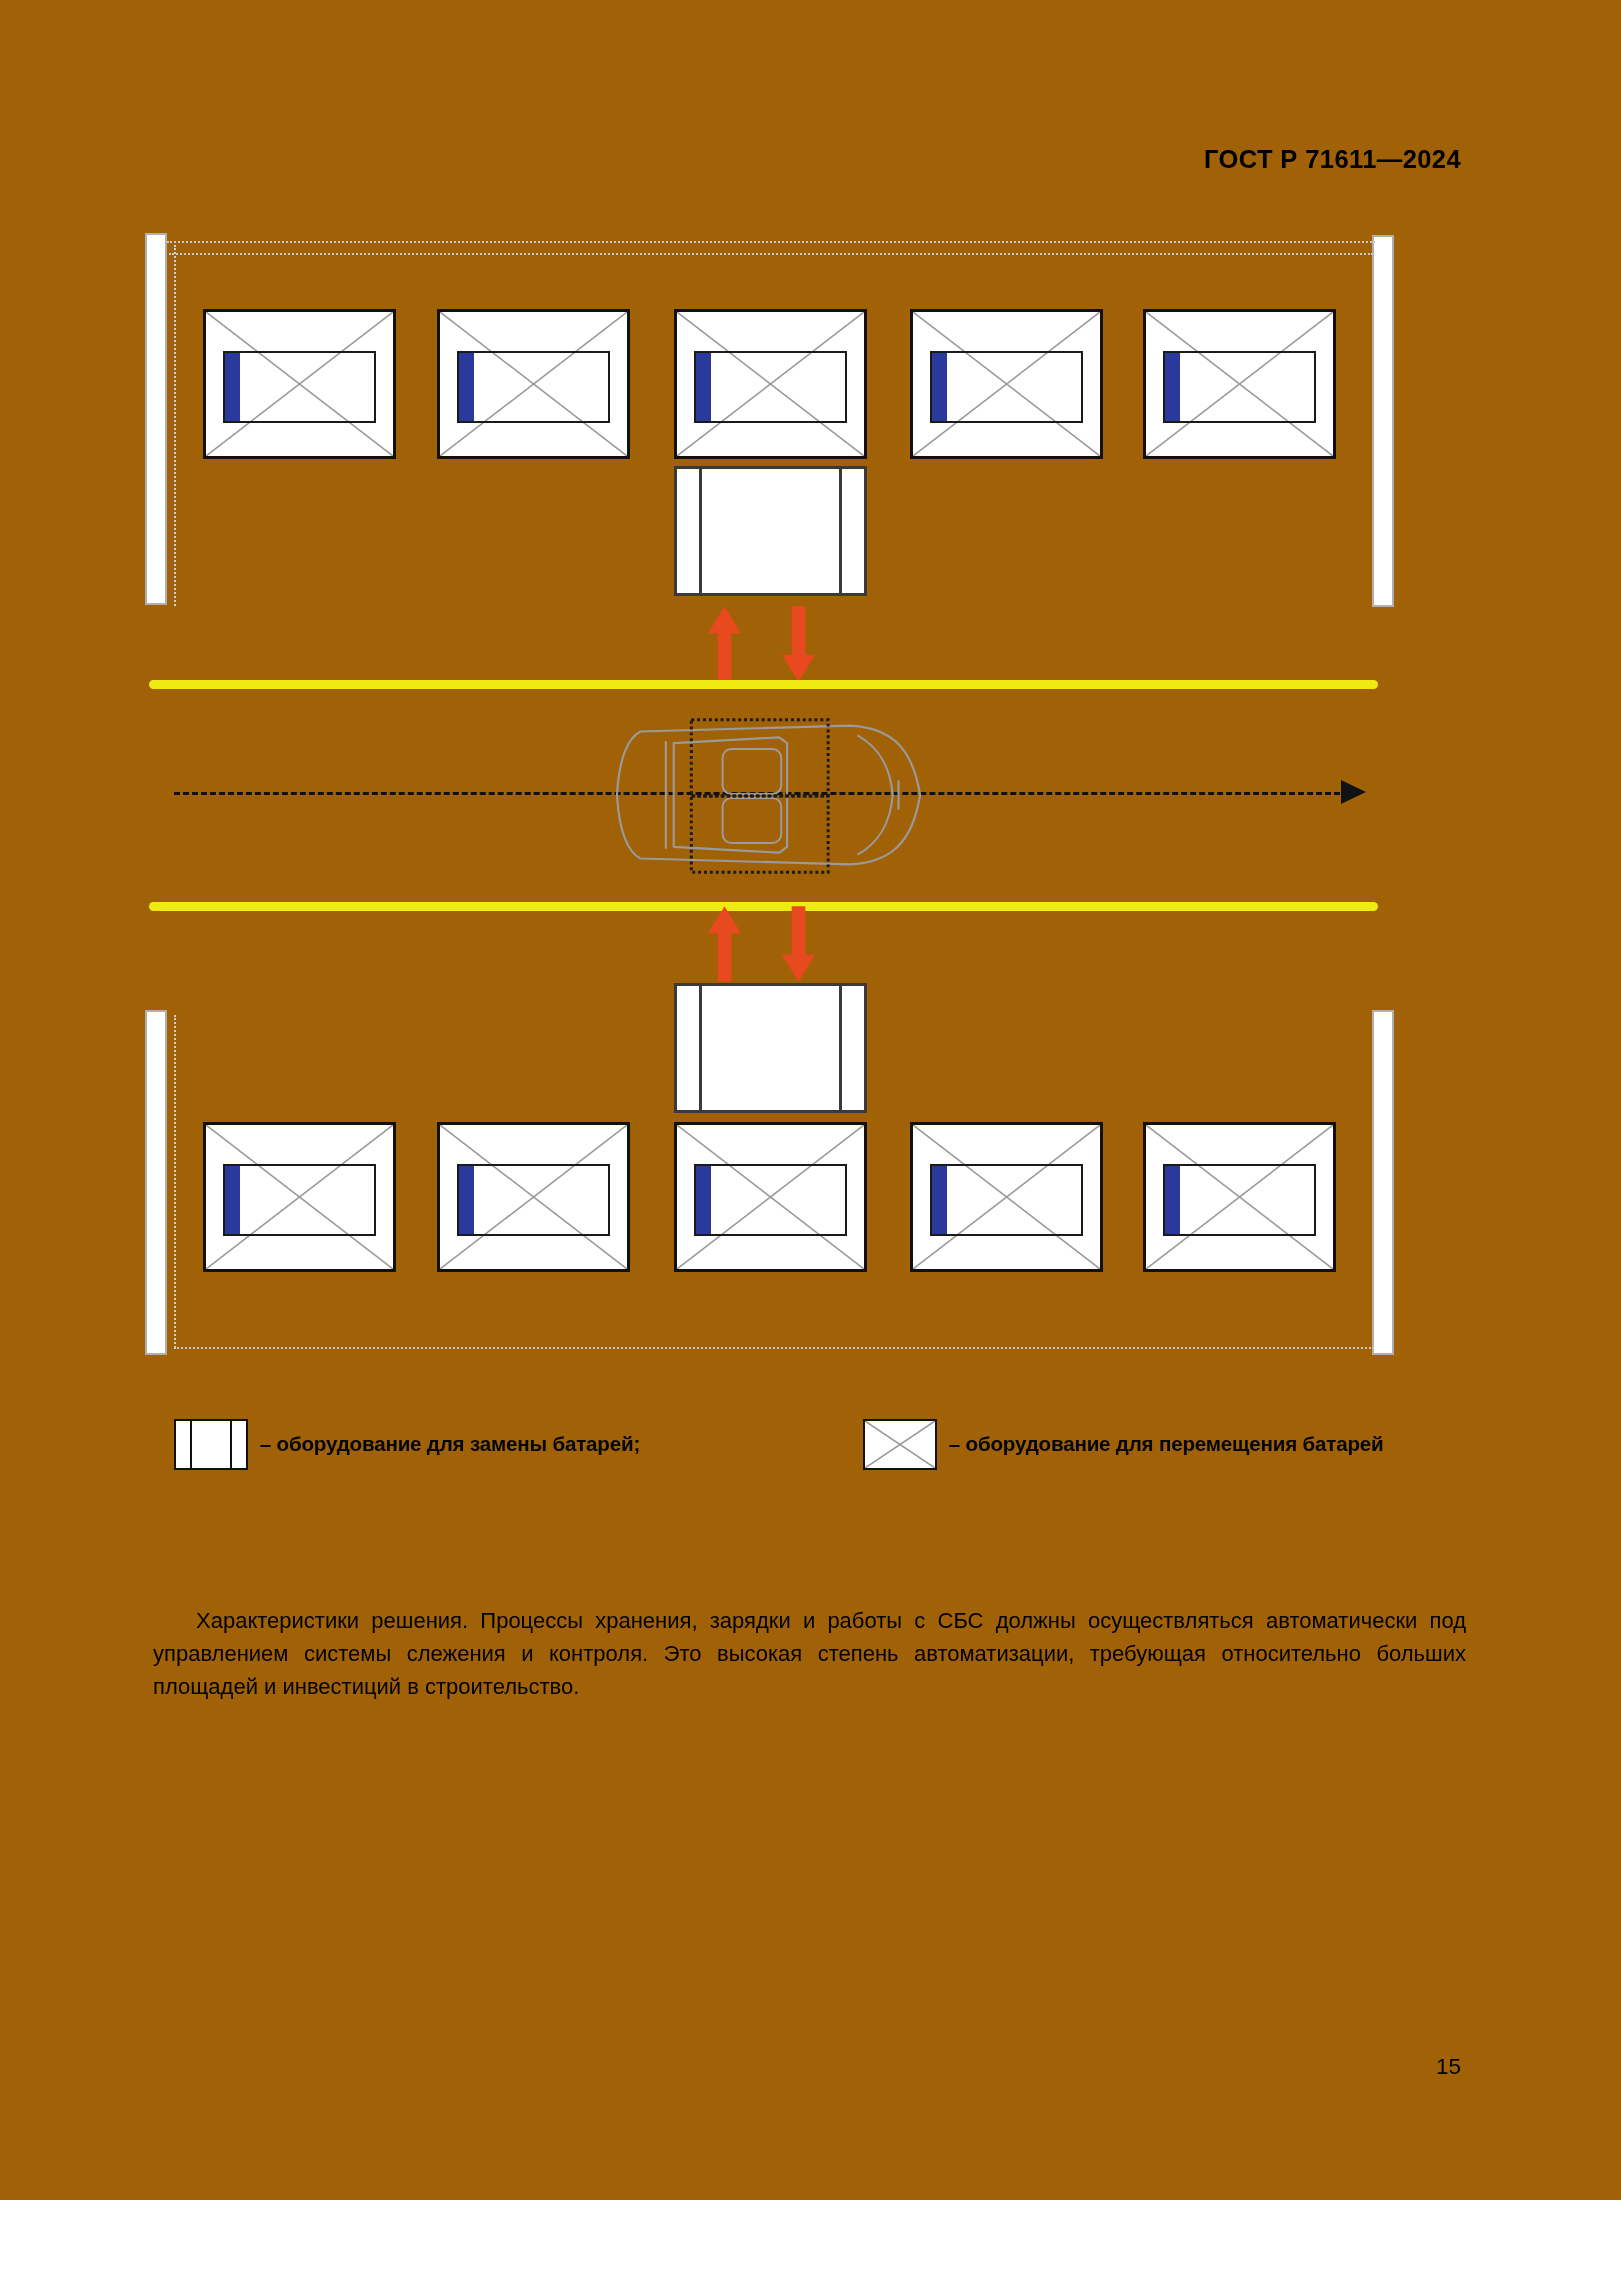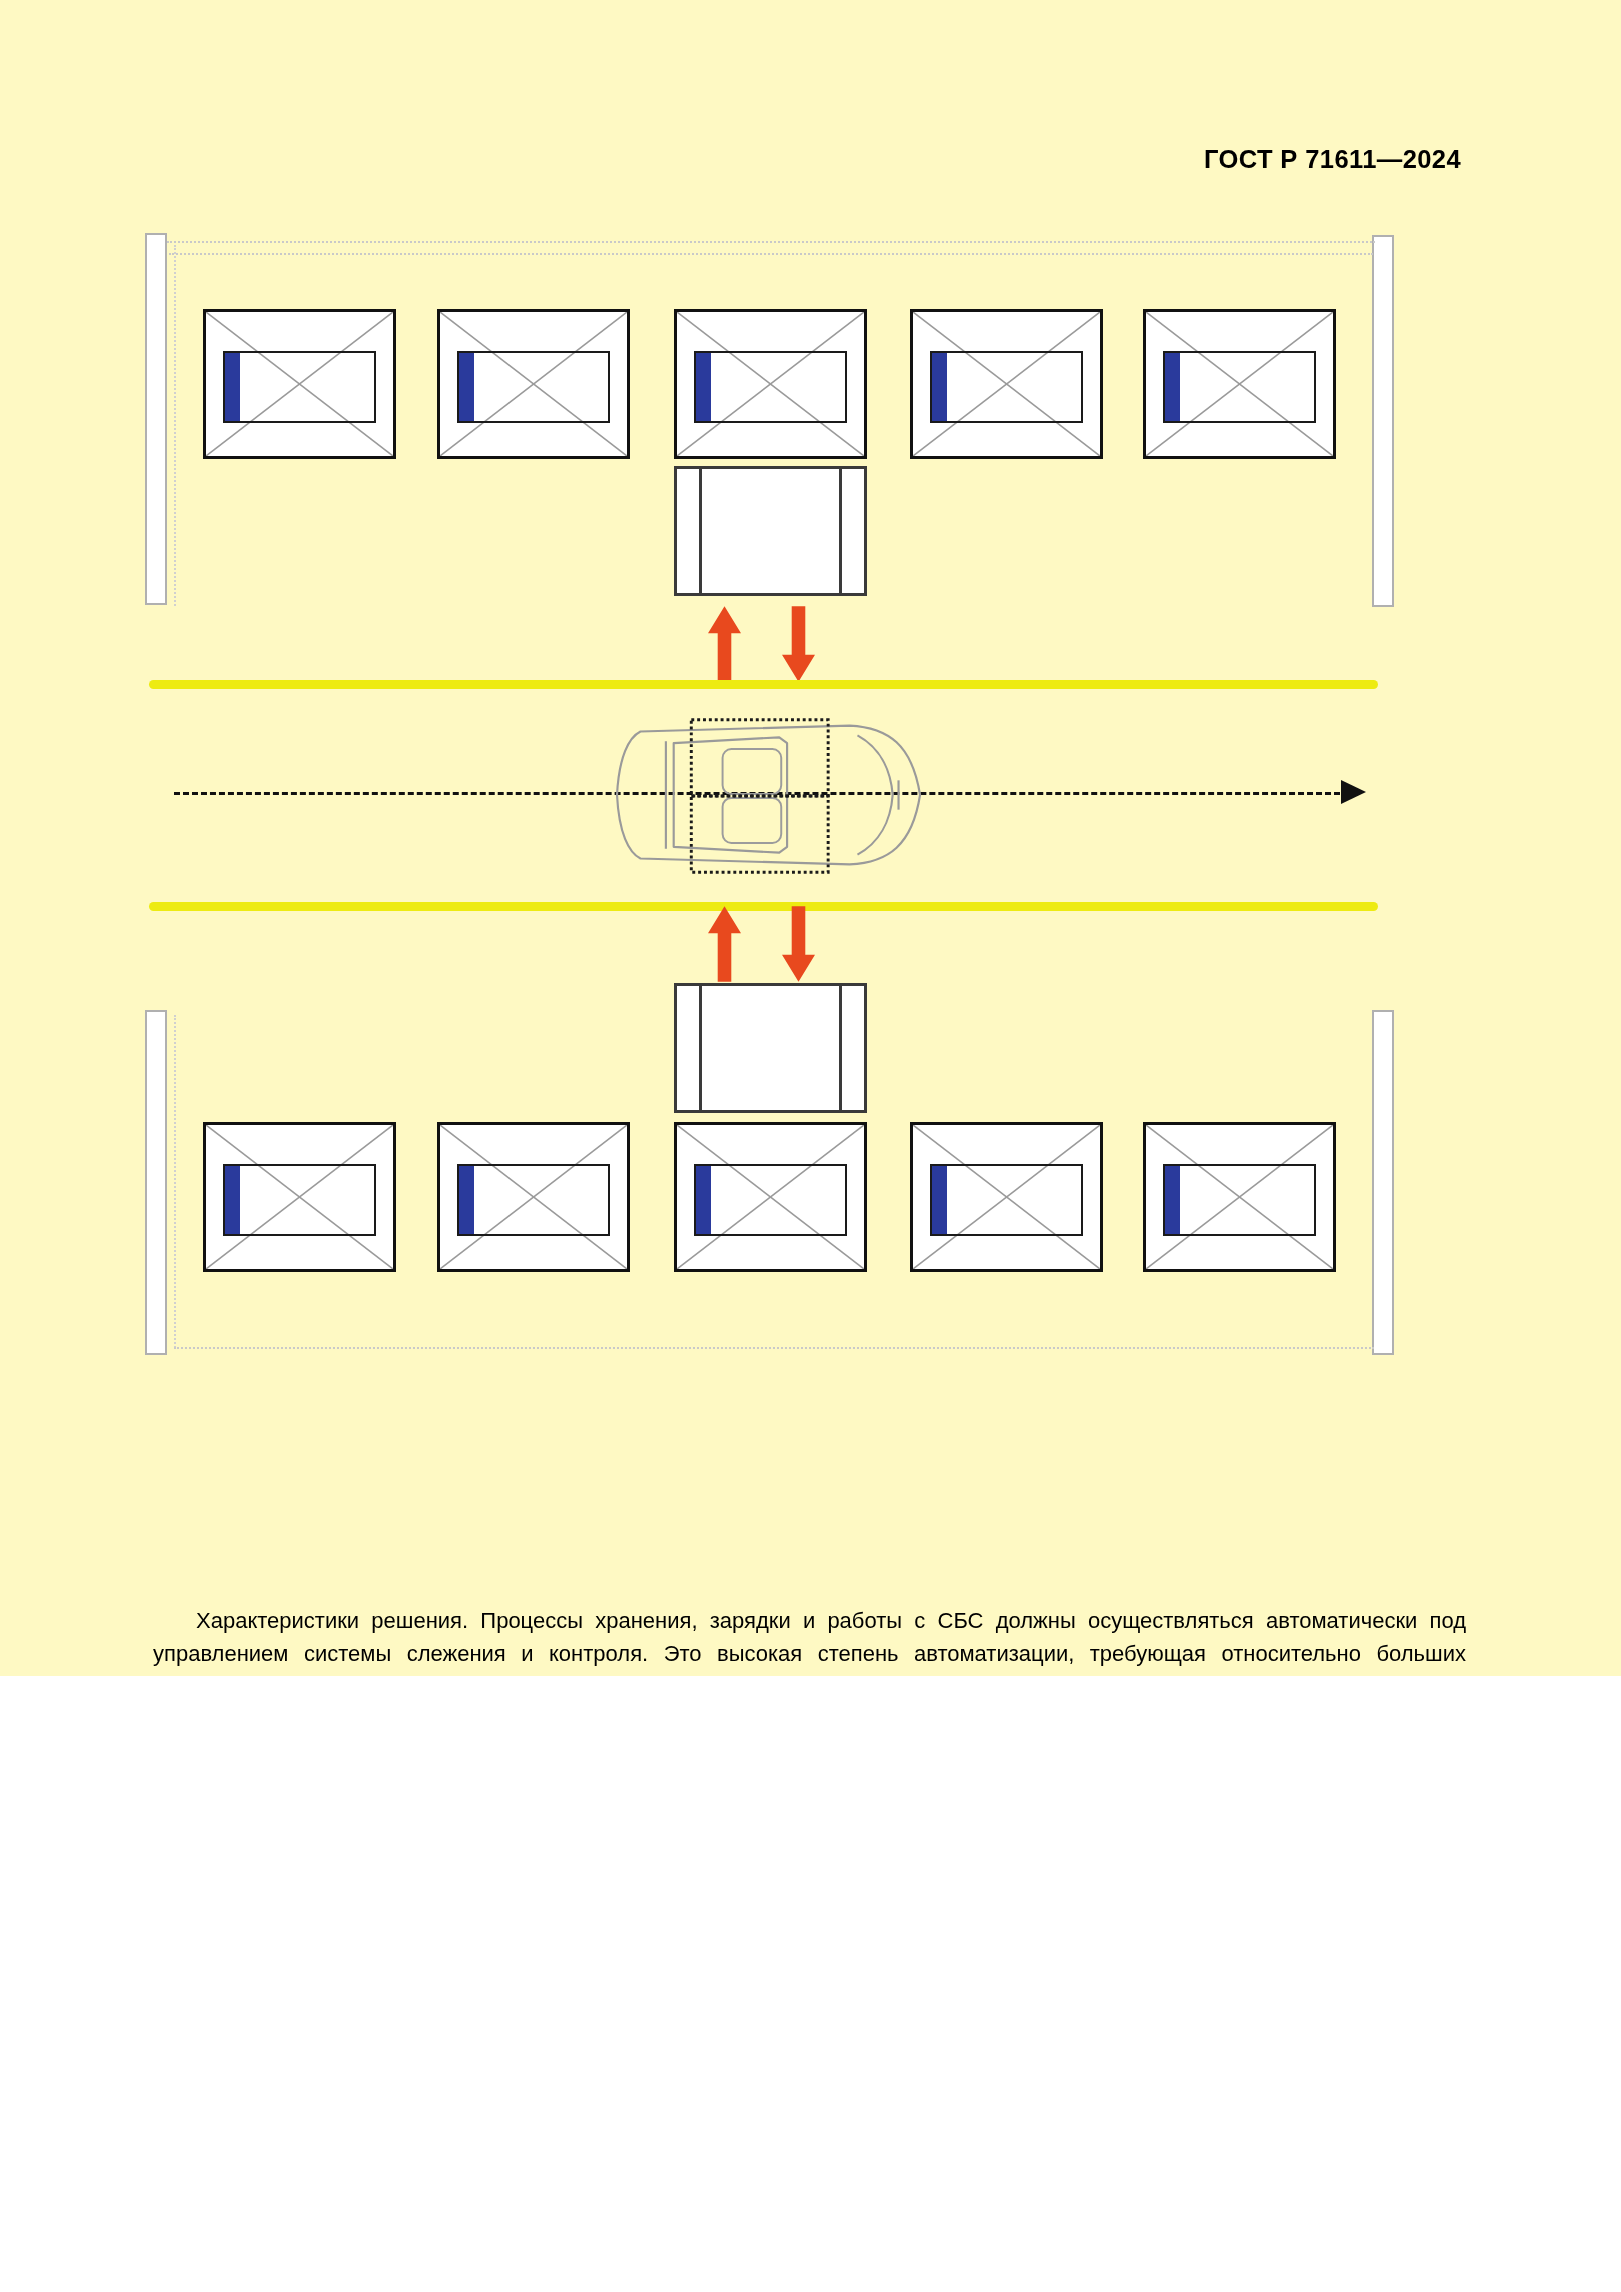--- a/index.html
+++ b/index.html
@@ -8,22 +8,22 @@
     padding: 0;
     background: #ffffff;
   }
   body {
     font-family: "Liberation Sans", sans-serif;
     color: #000000;
   }
   .page {
     position: relative;
     width: 1621px;
-    height: 1676px;
-    background: #fef9c3;
+    height: 2200px;
+    background: #a16207;
     overflow: hidden;
   }
 
   
   .doc-header {
     position: absolute;
     top: 145px;
     right: 160px;
     font-size: 25.5px;
     font-weight: bold;
@@ -418,20 +418,41 @@
           <line x1="100" y1="0" x2="0" y2="100" stroke="#9a9a9a" stroke-width="1.6" vector-effect="non-scaling-stroke"></line>
         </svg>
       </div>
       <div class="inner">
         <div class="battery"></div>
       </div>
     </div>
 
   </div>
 
+  <div class="legend">
+
+    <div class="legend-entry" style="left:174px; top:7.8px;">
+      <div class="legend-swatch">
+        <div class="divider" style="left:13.7px;"></div>
+        <div class="divider" style="right:13.7px;"></div>
+      </div>
+      <span class="legend-text">– оборудование для замены батарей;</span>
+    </div>
+
+    <div class="legend-entry" style="left:863px; top:7.8px;">
+      <div class="legend-swatch">
+        <svg viewBox="0 0 100 100" preserveAspectRatio="none">
+          <line x1="0" y1="0" x2="100" y2="100" stroke="#9a9a9a" stroke-width="1.6" vector-effect="non-scaling-stroke"></line>
+          <line x1="100" y1="0" x2="0" y2="100" stroke="#9a9a9a" stroke-width="1.6" vector-effect="non-scaling-stroke"></line>
+        </svg>
+      </div>
+      <span class="legend-text">– оборудование для перемещения батарей</span>
+    </div>
+
+  </div>
 
 
   <div class="body-text">
     <p>Характеристики решения. Процессы хранения, зарядки и работы с СБС должны осуществляться автоматически под управлением системы слежения и контроля. Это высокая степень автоматизации, требующая относительно больших площадей и инвестиций в строительство.</p>
   </div>
 
   <div class="page-number">15</div>
 
 </div>
 

